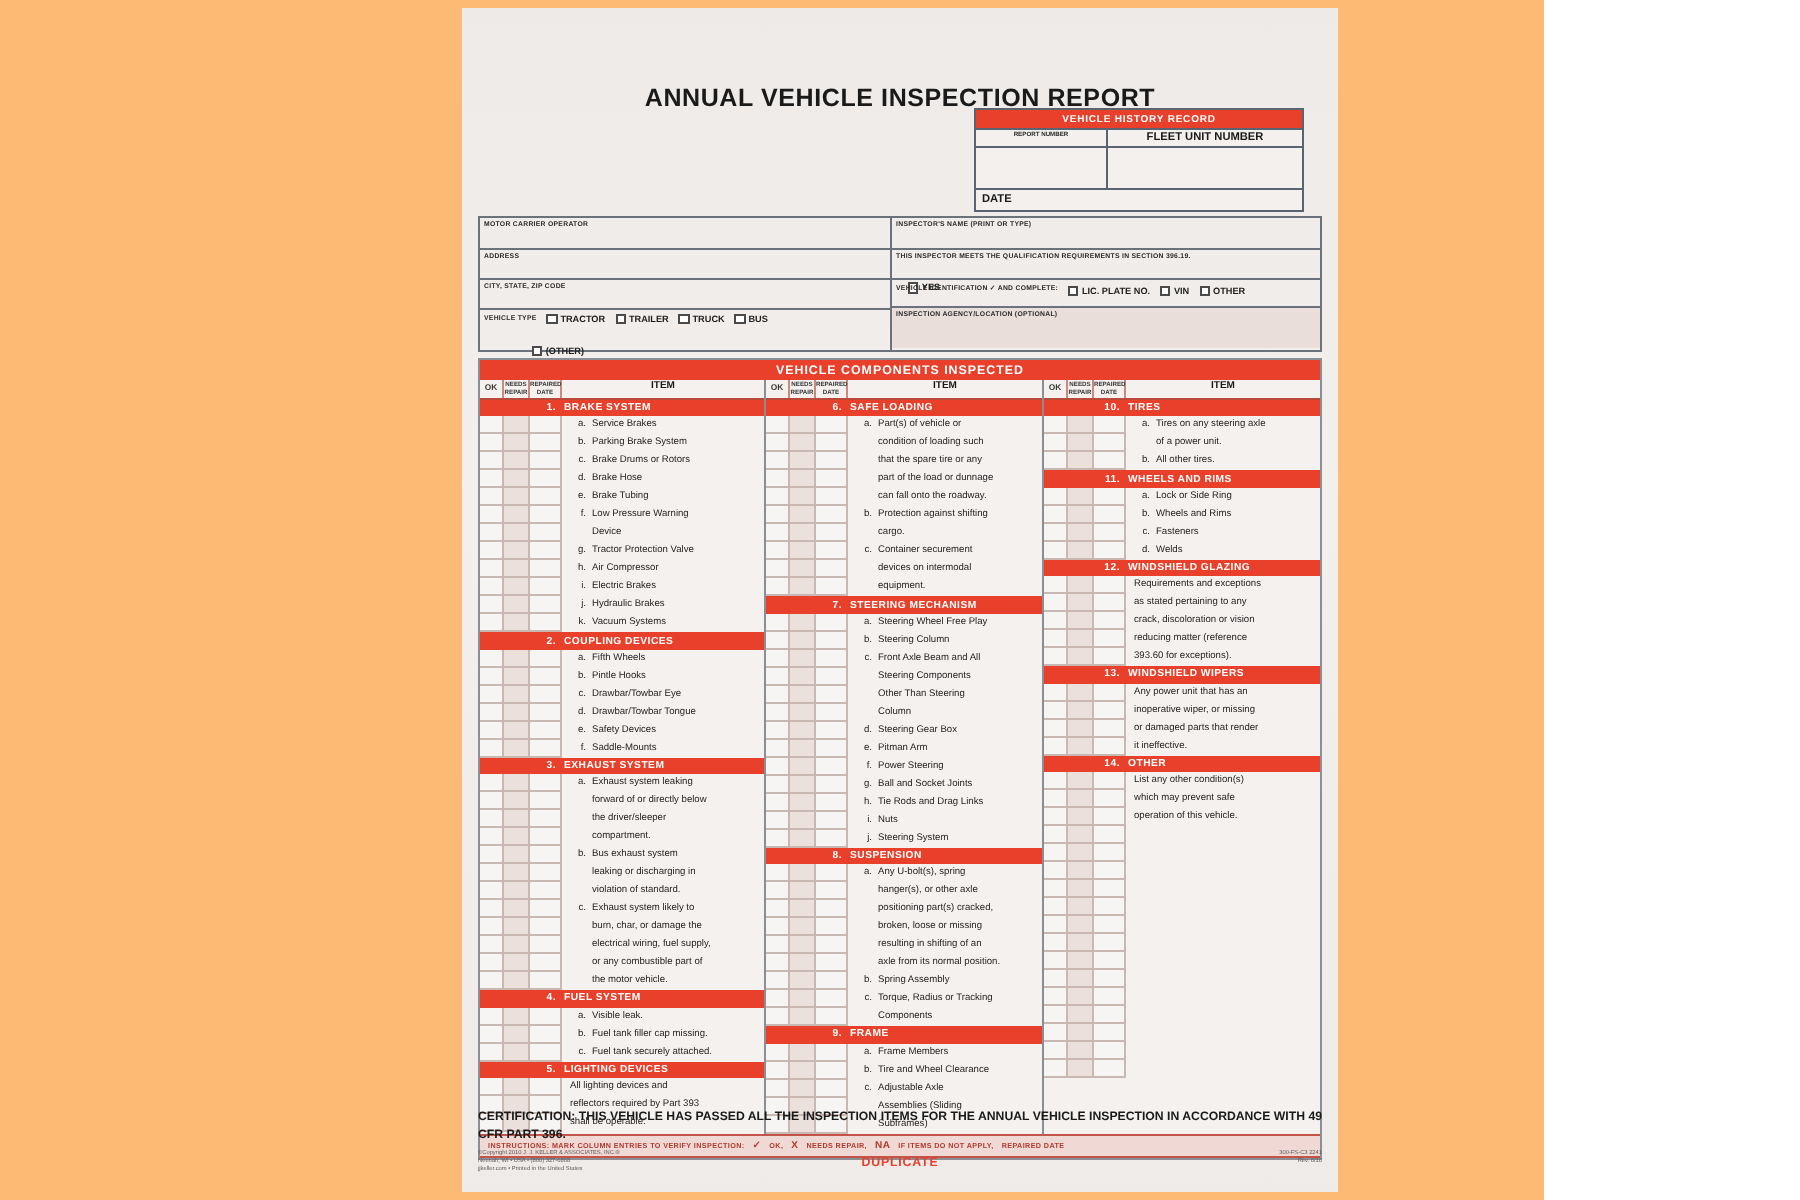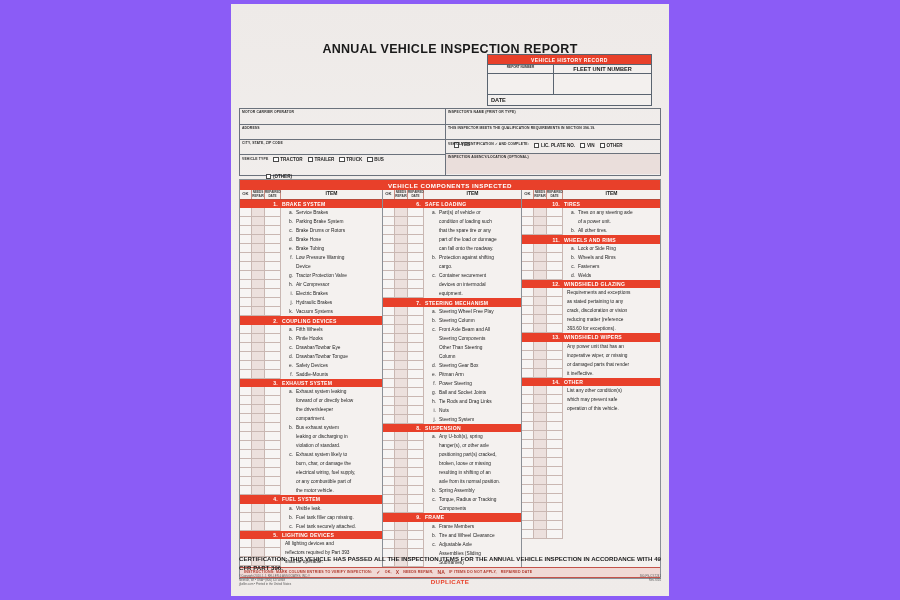--- a/index.html
+++ b/index.html
@@ -2,21 +2,21 @@
 <html><head>
 <meta charset="utf-8">
 <style>
   html,body{margin:0;padding:0;}
   body{
     width:900px;height:600px;overflow:hidden;
     background:#ffffff;
     font-family:"Liberation Sans", sans-serif;
     color:#231f20;
   }
-  .page{position:relative;width:900px;height:600px;background:#8b5cf6;}
+  .page{position:relative;width:732px;height:600px;background:#fdba74;padding-left:40px;}
 
   
   .sheet{
     position:absolute;left:231px;top:4px;width:438px;height:592px;
     background:#f0ecea;
     box-shadow:0 0 0 0 rgba(0,0,0,0);
   }
   .sheet:before{
     content:"";position:absolute;left:0;top:0;right:0;bottom:0;
     background:linear-gradient(180deg,#eeeae8 0%,#f2efed 40%,#efebe9 100%);

